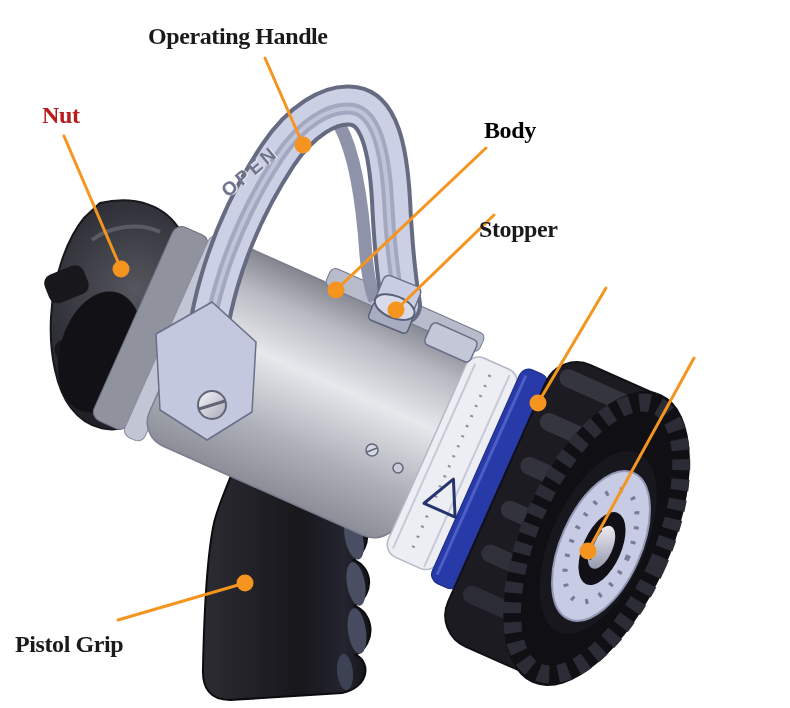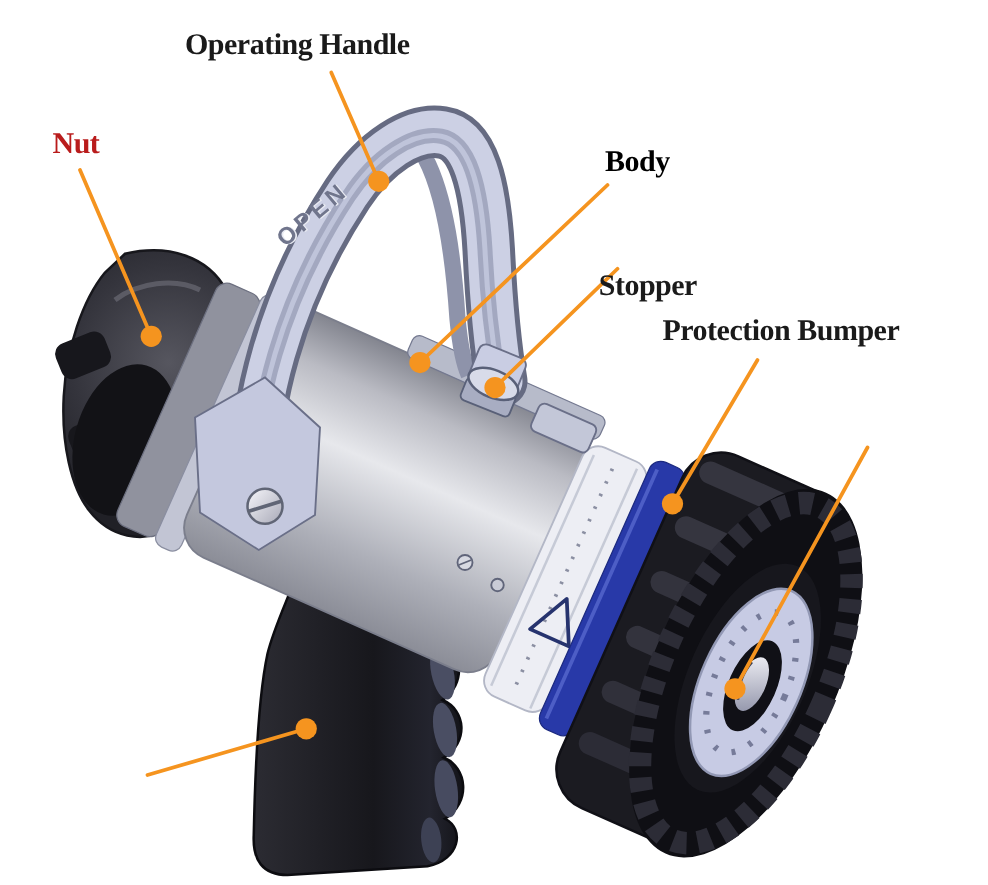--- a/index.html
+++ b/index.html
@@ -183,14 +183,14 @@
         <circle cx="588" cy="551" r="8.5" fill="#F5941F"></circle>
         <line x1="118" y1="620" x2="245" y2="583" stroke="#F5941F" stroke-width="3" stroke-linecap="round"></line>
         <circle cx="245" cy="583" r="8.5" fill="#F5941F"></circle>
       </g>
   </svg>
 
   <div class="part-label" style="left: 148px; top: 23px; color: rgb(26, 26, 26);">Operating Handle</div>
   <div class="part-label" style="left: 42px; top: 102px; color: #b91c1c;">Nut</div>
   <div class="part-label" style="left: 484px; top: 117px; color: #000000;">Body</div>
   <div class="part-label" style="left: 479px; top: 184px; color: rgb(26, 26, 26); margin-top: 32px;">Stopper</div>
-  <div class="part-label" style="left: 530px; top: 252px; color: rgb(26, 26, 26);">Protection Bumper</div>
+  <div class="part-label" style="left: 15px; top: 631px; color: rgb(26, 26, 26);">Pistol Grip</div>
 </div>
 
 </body></html>

